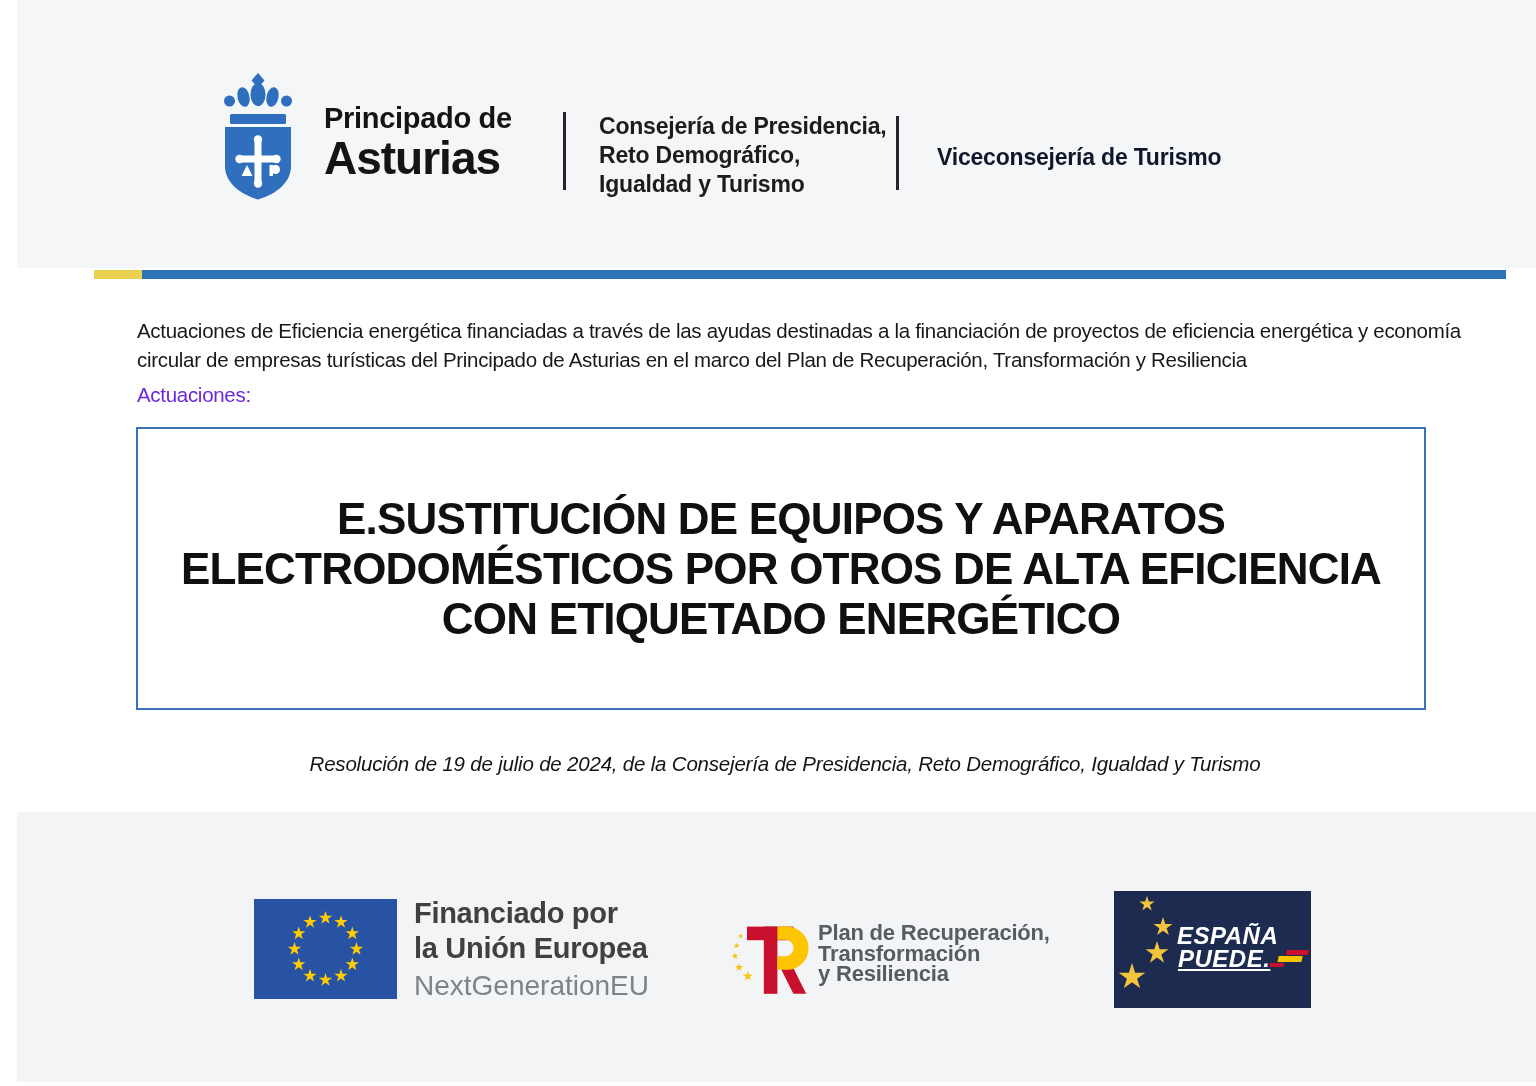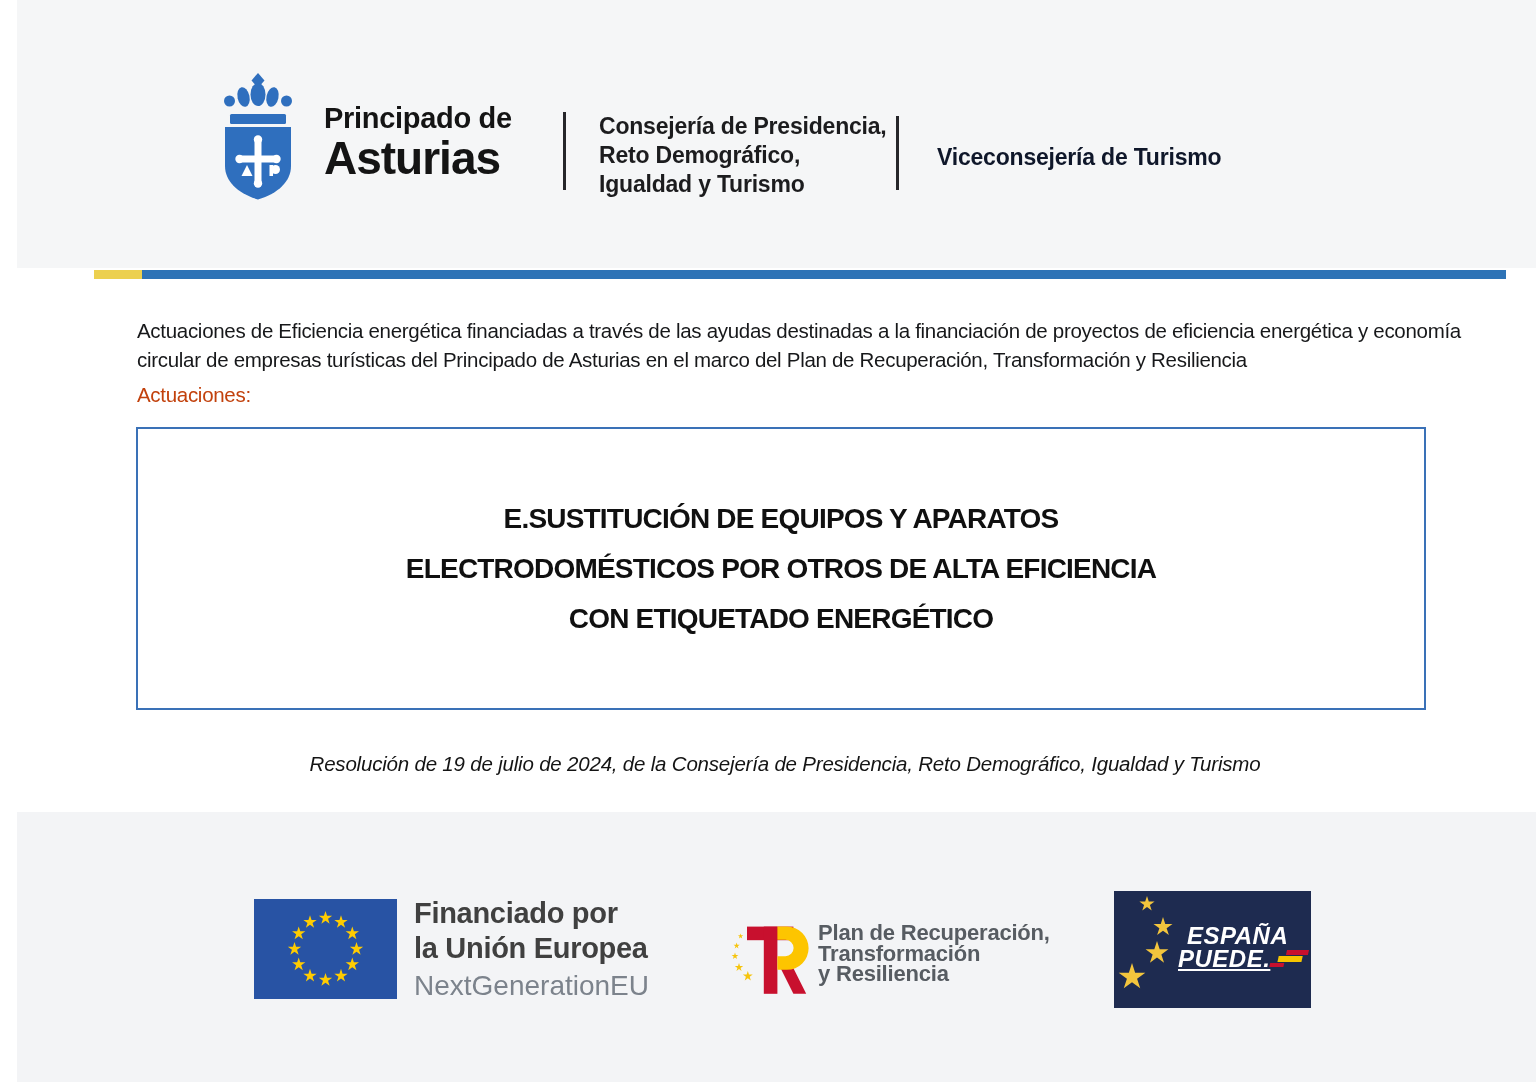--- a/index.html
+++ b/index.html
@@ -20,40 +20,40 @@
   .vdiv2{left:879px;top:116px;height:74px;}
   .dept{position:absolute;left:582px;top:112px;font-size:23px;font-weight:600;line-height:29px;color:#1c1c1e;letter-spacing:-0.2px;}
   .dept span{display:block;white-space:nowrap;}
   .subdept{position:absolute;left:920px;top:144px;font-size:23px;font-weight:600;color:#0f172a;white-space:nowrap;letter-spacing:-0.2px;}
   
   .bar-yellow{position:absolute;left:77px;top:270px;width:48px;height:9px;background:#ecd04f;}
   .bar-blue{position:absolute;left:125px;top:270px;width:1364px;height:9px;background:#2e73b6;}
   
   .intro{position:absolute;left:120px;top:316px;font-size:20.5px;line-height:29px;letter-spacing:-0.3px;color:#17181a;}
   .intro span{display:block;white-space:nowrap;}
-  .actions-label{position:absolute;left:120px;top:383px;font-size:20.5px;letter-spacing:-0.3px;color:#c2410c;}
+  .actions-label{position:absolute;left:120px;top:383px;font-size:20.5px;letter-spacing:-0.3px;color:#6d28d9;}
   .action-box{
     position:absolute;left:119px;top:427px;width:1290px;height:283px;background:#ffffff;
     border:2px solid #3a71b7;display:flex;align-items:center;justify-content:center;box-sizing:border-box;
   }
-  .action-title{text-align:center;font-size:28px;font-weight:700;line-height:50px;letter-spacing:-0.8px;color:#101010;}
+  .action-title{text-align:center;font-size:44px;font-weight:700;line-height:50px;letter-spacing:-0.8px;color:#101010;}
   .action-title span{display:block;white-space:nowrap;}
   .resolution{position:absolute;left:0;top:752px;width:1536px;text-align:center;font-style:italic;font-size:20.5px;color:#141414;letter-spacing:-0.2px;}
   
   .footer{position:absolute;left:0;top:812px;width:1536px;height:274px;background:#f3f4f6;}
   .eu-flag{position:absolute;left:237px;top:899px;}
   .eu-text{position:absolute;left:397px;top:896px;}
   .eu-text .b{display:block;font-size:29px;font-weight:700;color:#404040;line-height:35px;letter-spacing:-0.3px;white-space:nowrap;}
   .eu-text .g{display:block;font-size:28px;font-weight:400;color:#7c838c;margin-top:4px;white-space:nowrap;}
   .tr-logo{position:absolute;left:714px;top:920px;}
   .plan-text{position:absolute;left:801px;top:923px;font-size:22px;font-weight:700;color:#575c62;line-height:20.5px;letter-spacing:-0.2px;}
   .plan-text span{display:block;white-space:nowrap;}
   .espana{position:absolute;left:1097px;top:891px;width:197px;height:117px;background:#1e2b50;}
   .espana .stars{position:absolute;left:0;top:0;}
-  .espana .t1{position:absolute;left:73px;top:31px;}
+  .espana .t1{position:absolute;left:63px;top:31px;}
   .espana .t2{position:absolute;left:64px;top:54px;text-decoration:underline;}
   .espana .txt{font-size:24px;font-style:italic;font-weight:800;color:#ffffff;letter-spacing:0.5px;white-space:nowrap;}
   .espana .mini-flag{position:absolute;left:155px;top:59px;}
   .hidden-defs{position:absolute;width:0;height:0;overflow:hidden;}
 </style>
 </head>
 <body>
 
 <div class="page">
 

